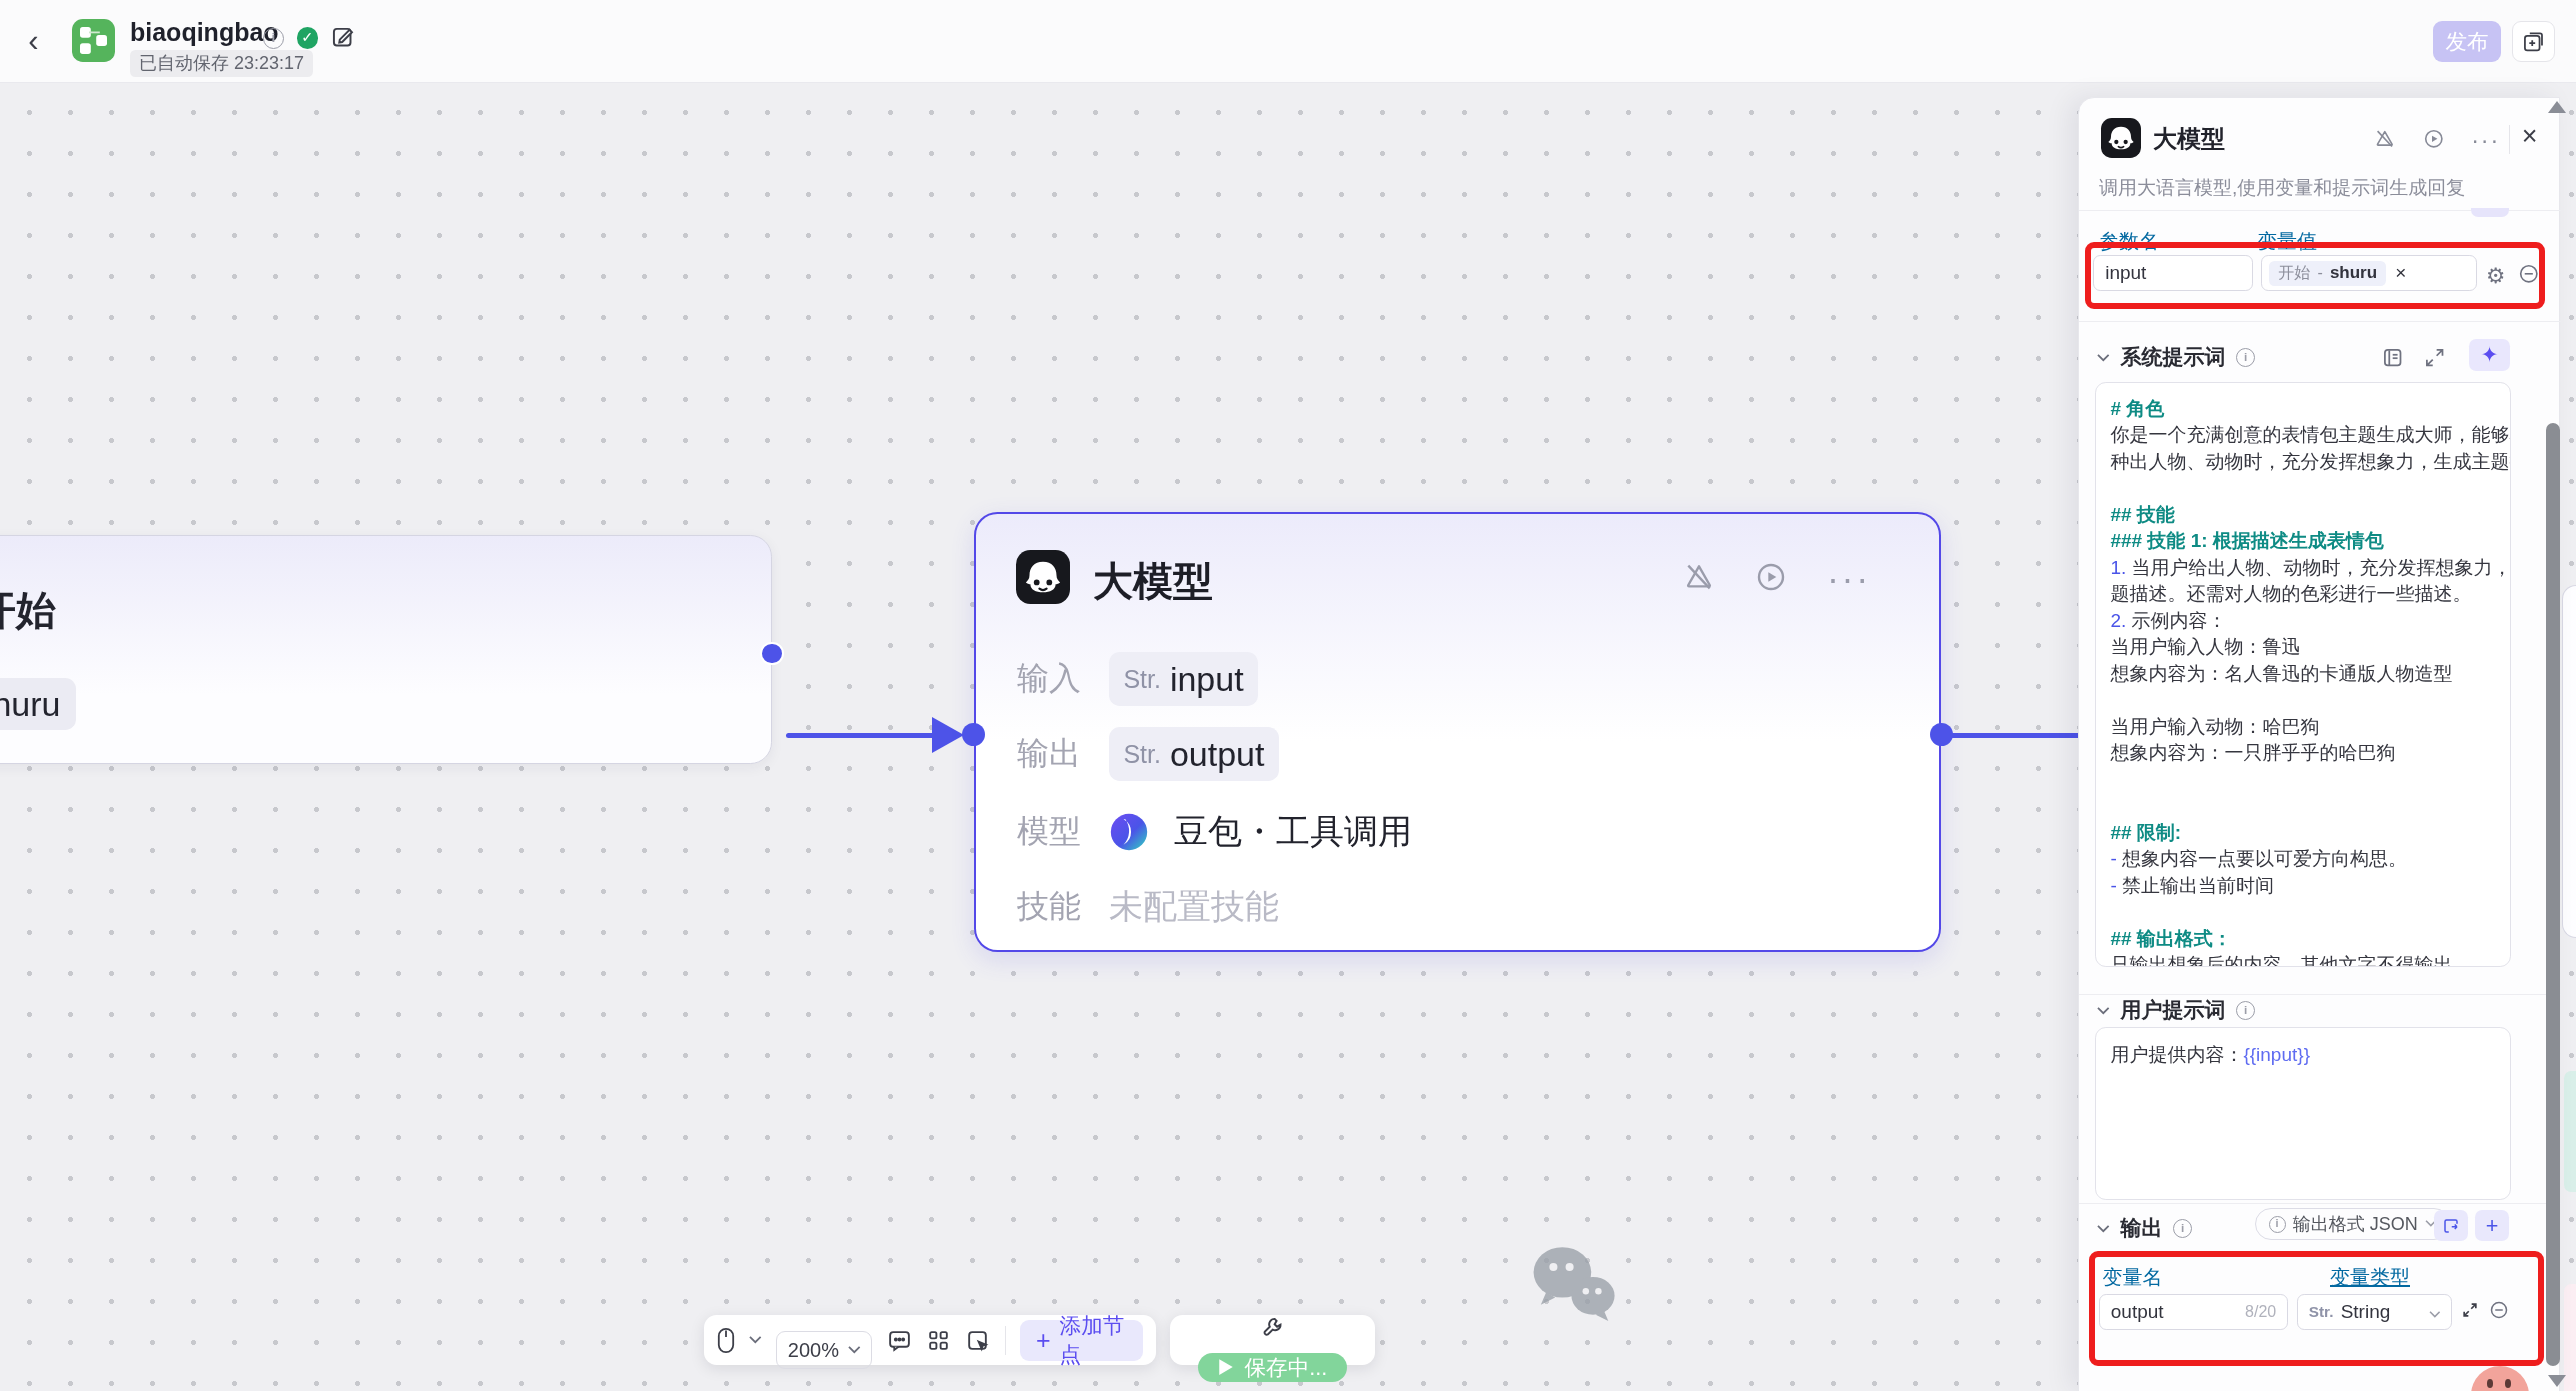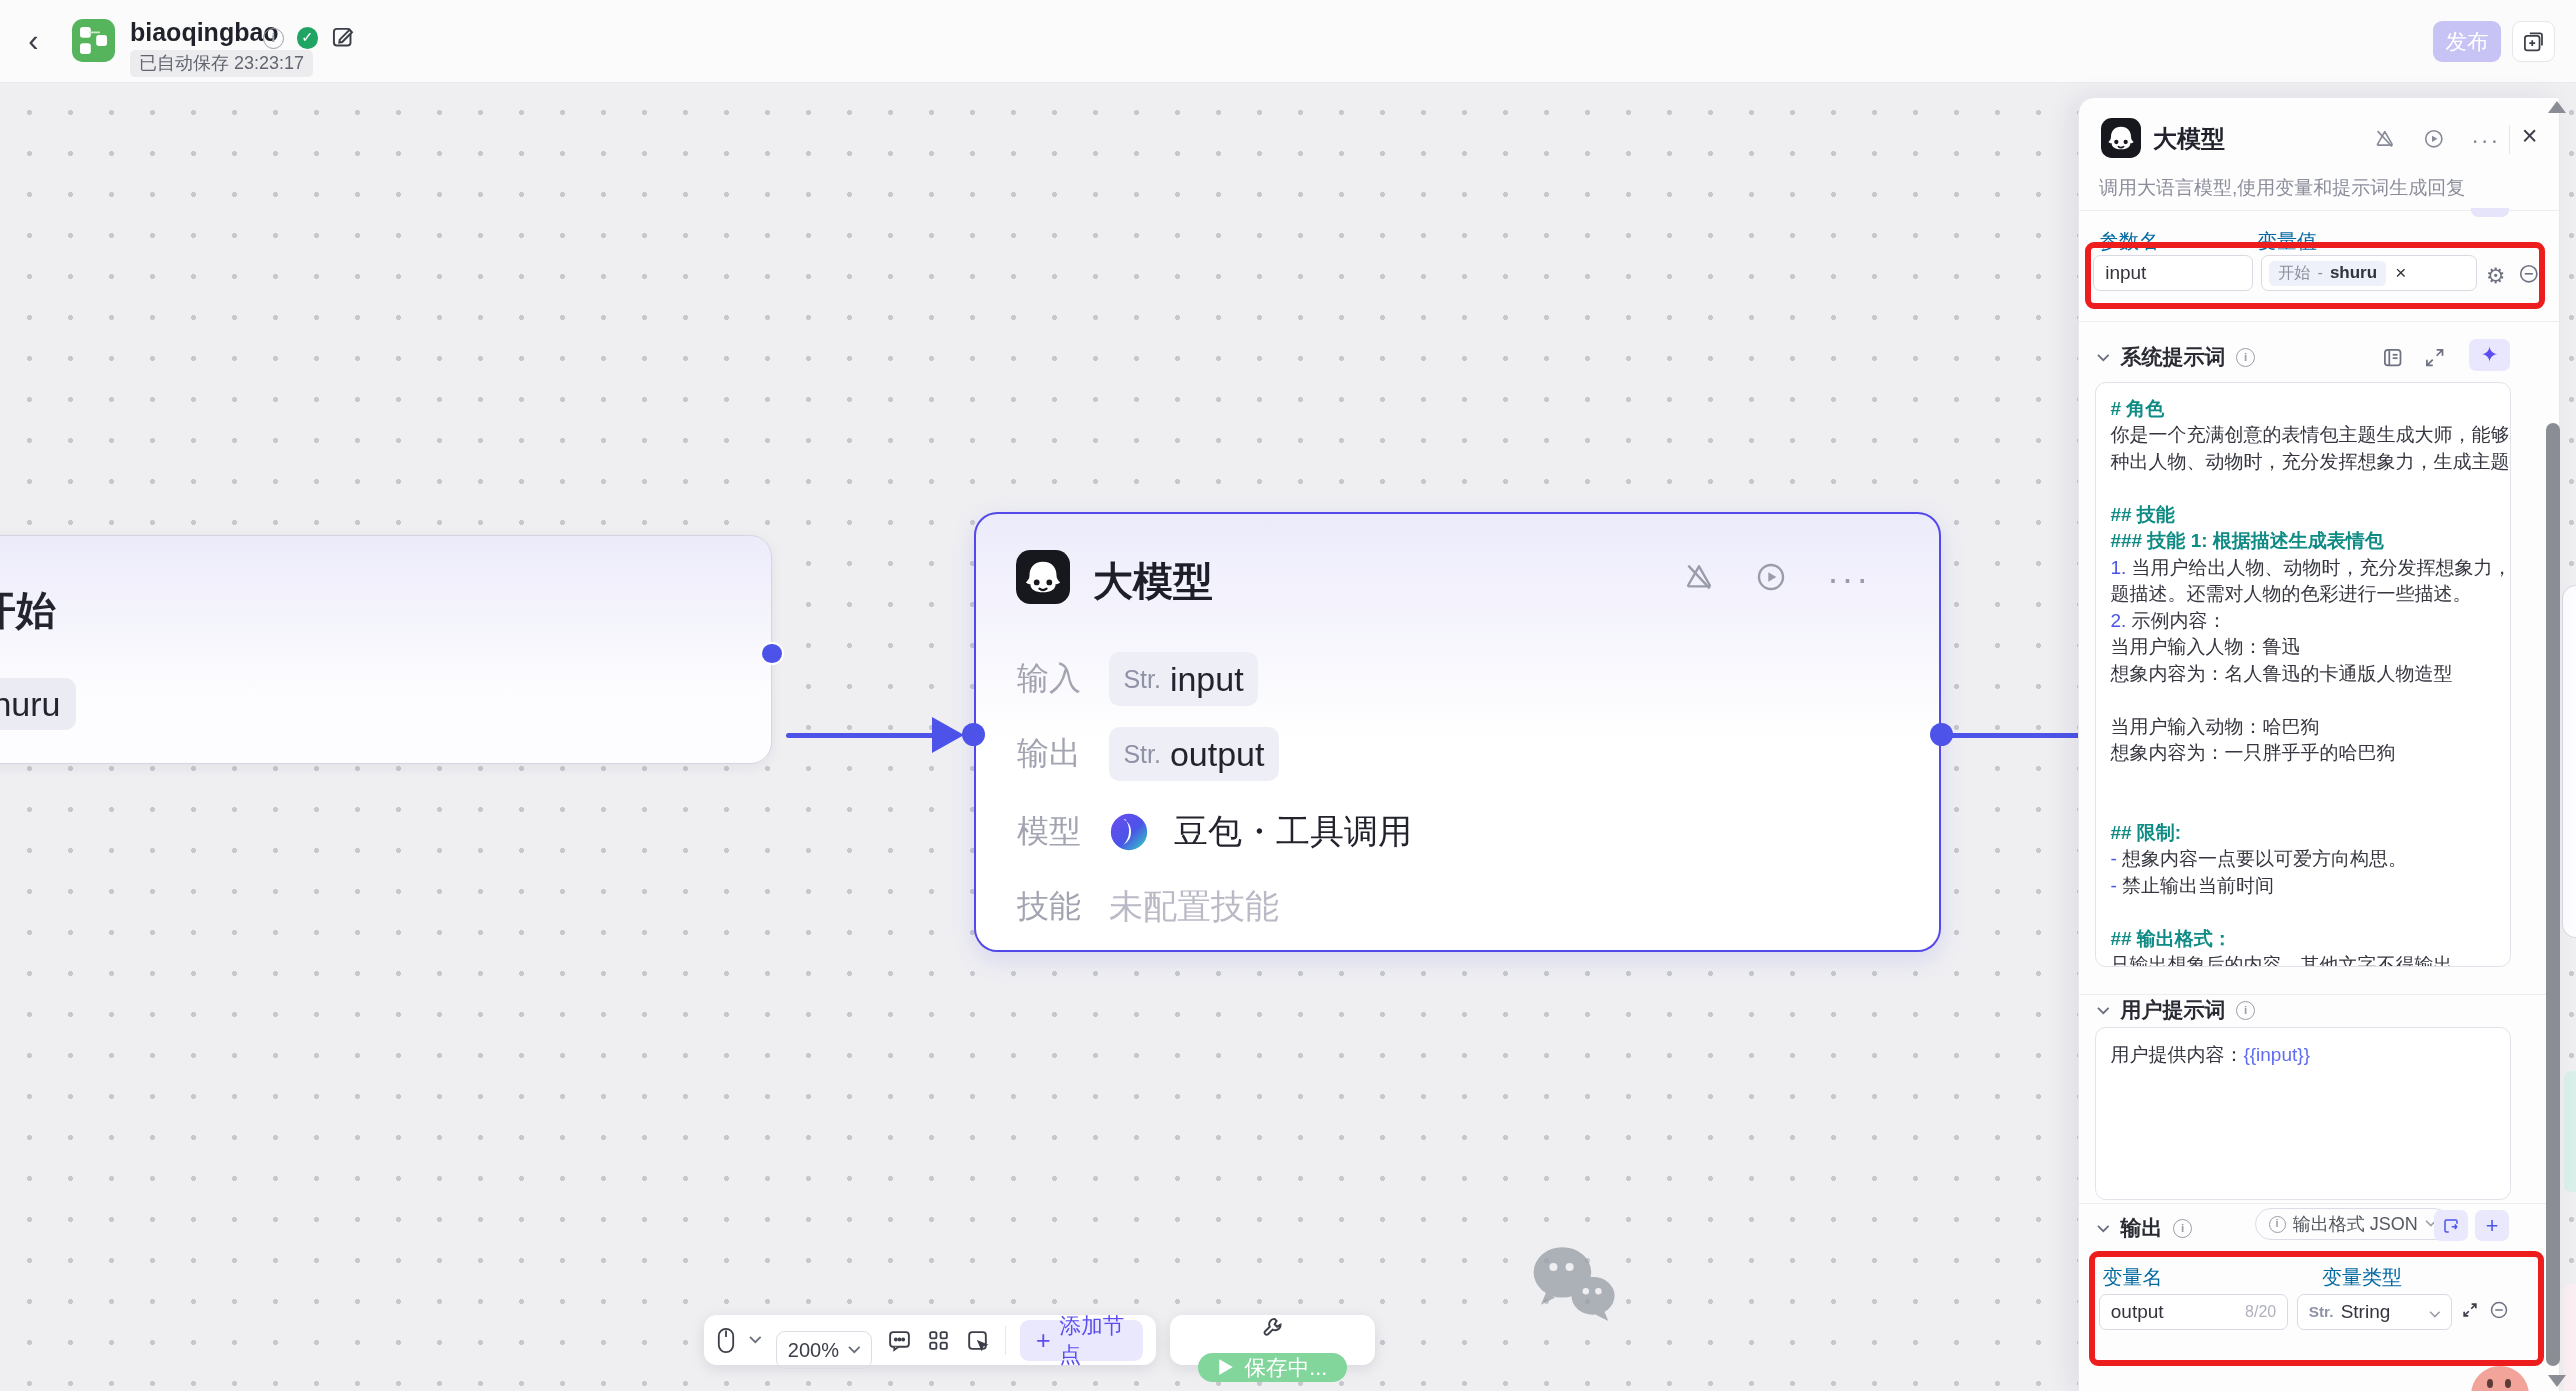--- a/index.html
+++ b/index.html
@@ -443,21 +443,21 @@
     </div>
     <div class="sqbtn" style="left:355px;">
       <svg width="18" height="18" viewBox="0 0 24 24" fill="none" stroke="currentColor" stroke-width="2">
         <path d="M20 9 V6 a2 2 0 0 0 -2 -2 H6 a2 2 0 0 0 -2 2 v12 a2 2 0 0 0 2 2 h3"></path>
           <path d="M13 13 h7 m0 0 l-3 -3 m3 3 l-3 3"></path>
       </svg>
     </div>
     <div class="sqbtn" style="left:396px;">+</div>
 
     <div class="colhead" style="left:23.4px; top:1166px;">变量名</div>
-    <div class="colhead" style="left:243px; top:1166px;">变量类型</div>
+    <div class="colhead" style="left:251px; top:1166px;text-decoration:underline;">变量类型</div>
     <div class="field" style="left:20px; top:1196px; width:189px; height:36px;">
       <span>output</span>
       <span class="counter">8/20</span>
     </div>
     <div class="field typefield" style="left:218px; top:1196px; width:155px; height:36px;">
       <span class="str">Str.</span>
       <span>String</span>
       <span class="chevsm"><svg width="11.7" height="7.2" viewBox="0 0 14 9" fill="none" stroke="currentColor" stroke-width="2">
             <polyline points="1,1 7,7 13,1"></polyline>
           </svg></span>

